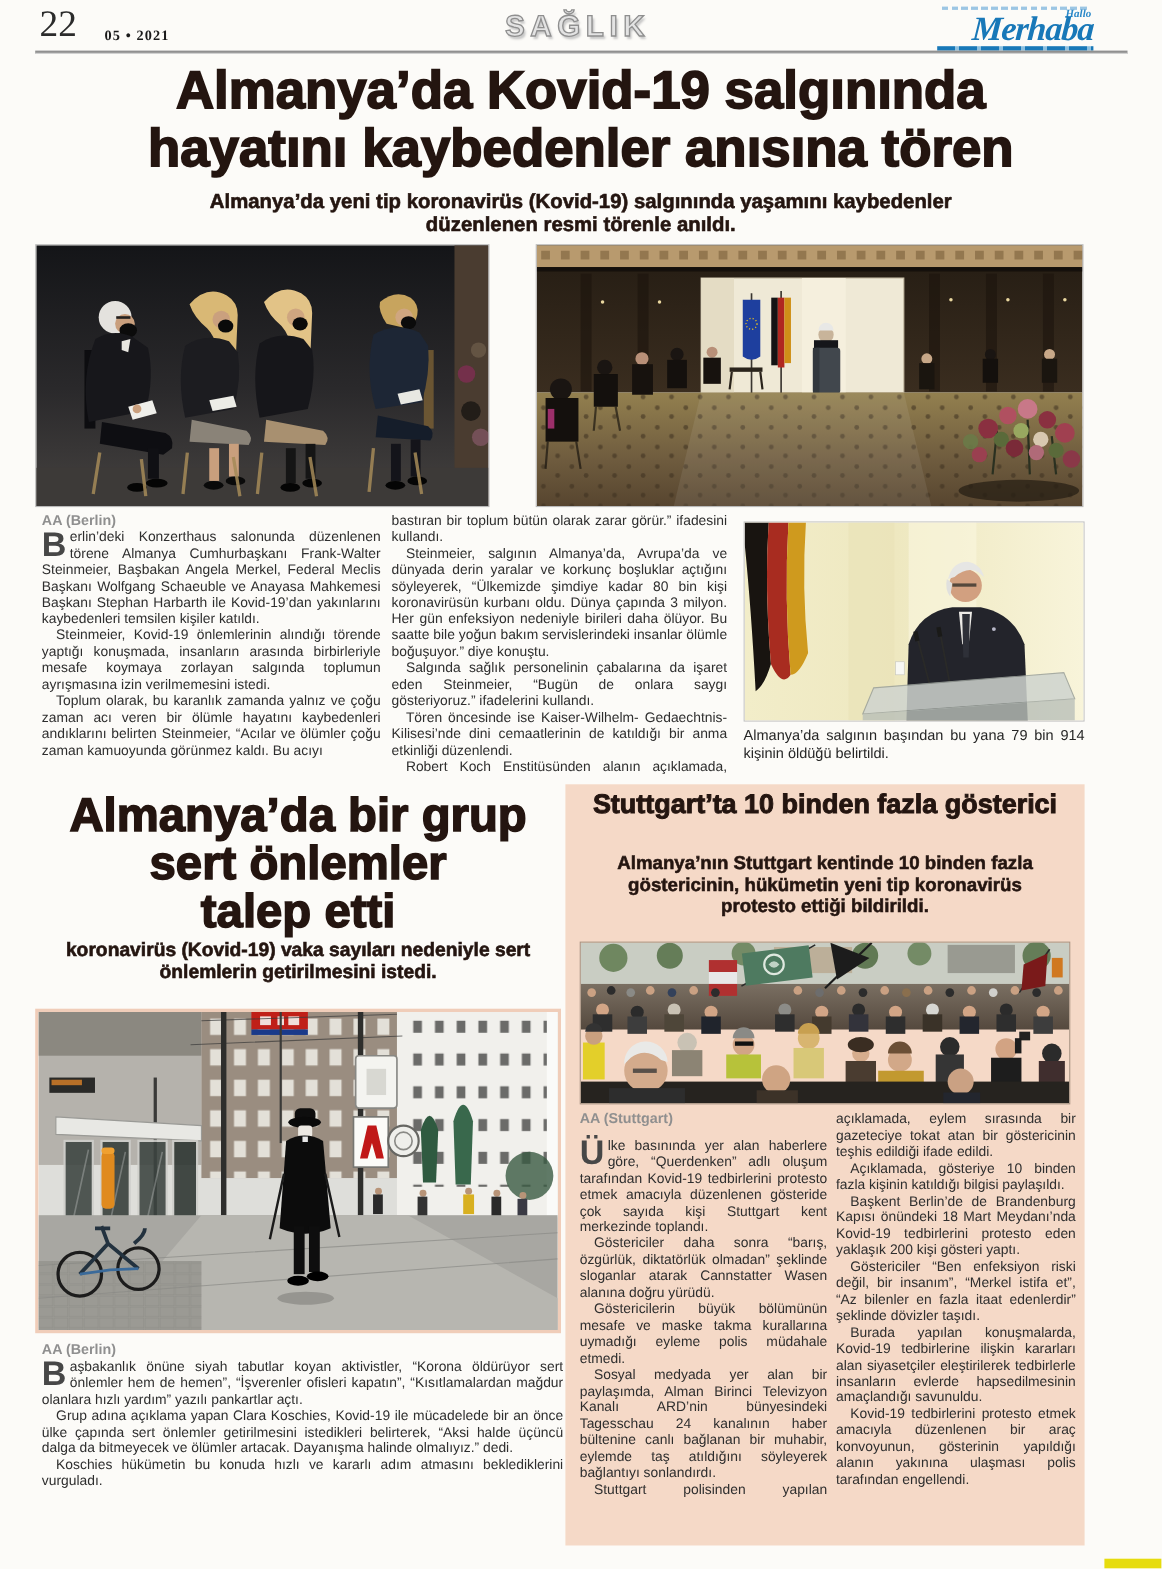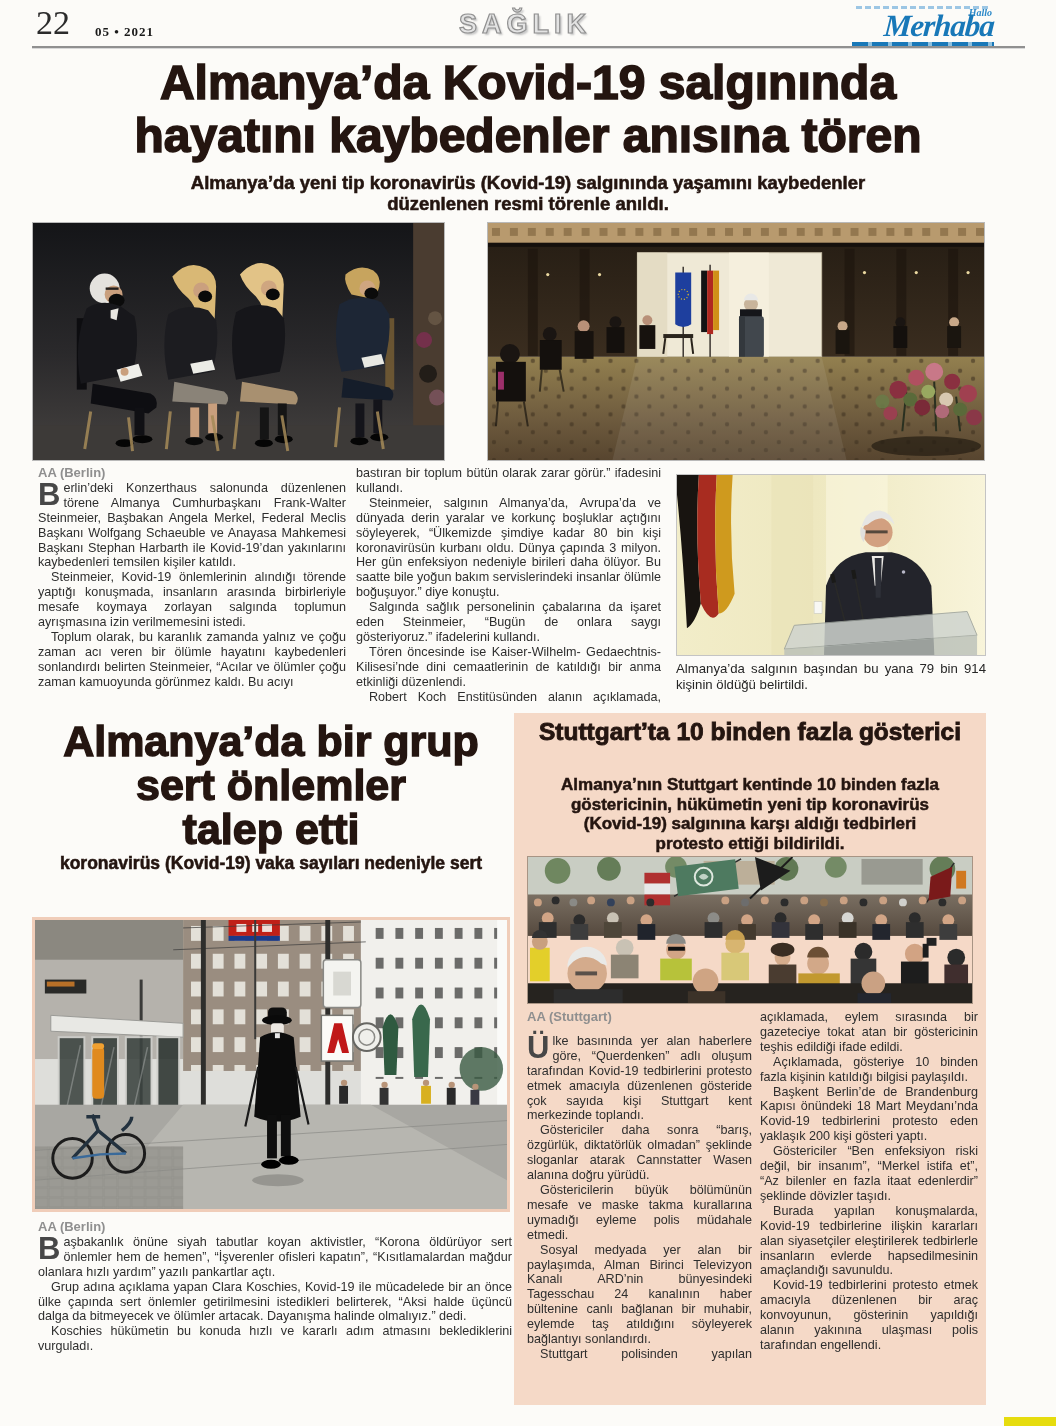--- a/index.html
+++ b/index.html
@@ -297,21 +297,21 @@
     <circle cx="396" cy="180" r="7" fill="#6a7a48" opacity=".9"></circle>
         <circle cx="404" cy="192" r="7" fill="#9a4050"></circle>
   </g>
 </svg>
 </div>
 
 <div class="abs bodytext col1">
   <p class="byl">AA (Berlin)</p>
   <p><span class="dc">B</span><span>erlin’deki Konzerthaus salonunda düzenlenen törene Almanya Cumhurbaşkanı Frank-Walter Steinmeier, Başbakan Angela Merkel, Federal Meclis Başkanı Wolfgang Schaeuble ve Anayasa Mahkemesi Başkanı Stephan Harbarth ile Kovid-19’dan yakınlarını kaybedenleri temsilen kişiler katıldı.</span></p>
   <p class="ind">Steinmeier, Kovid-19 önlemlerinin alındığı törende yaptığı konuşmada, insanların arasında birbirleriyle mesafe koymaya zorlayan salgında toplumun ayrışmasına izin verilmemesini istedi.</p>
-  <p class="ind">Toplum olarak, bu karanlık zamanda yalnız ve çoğu zaman acı veren bir ölümle hayatını kaybedenleri sonlandırdı belirten Steinmeier, “Acılar ve ölümler çoğu zaman kamuoyunda görünmez kaldı. Bu acıyı</p>
+  <p class="ind">Toplum olarak, bu karanlık zamanda yalnız ve çoğu zaman acı veren bir ölümle hayatını kaybedenleri andıklarını belirten Steinmeier, “Acılar ve ölümler çoğu zaman kamuoyunda görünmez kaldı. Bu acıyı</p>
 </div>
 <div class="abs bodytext col2">
   <p>bastıran bir toplum bütün olarak zarar görür.” ifadesini kullandı.</p>
   <p class="ind">Steinmeier, salgının Almanya’da, Avrupa’da ve dünyada derin yaralar ve korkunç boşluklar açtığını söyleyerek, “Ülkemizde şimdiye kadar 80 bin kişi koronavirüsün kurbanı oldu. Dünya çapında 3 milyon. Her gün enfeksiyon nedeniyle birileri daha ölüyor. Bu saatte bile yoğun bakım servislerindeki insanlar ölümle boğuşuyor.” diye konuştu.</p>
   <p class="ind">Salgında sağlık personelinin çabalarına da işaret eden Steinmeier, “Bugün de onlara saygı gösteriyoruz.” ifadelerini kullandı.</p>
   <p class="ind">Tören öncesinde ise Kaiser-Wilhelm- Gedaechtnis-Kilisesi’nde dini cemaatlerinin de katıldığı bir anma etkinliği düzenlendi.</p>
   <p class="ind fj">Robert Koch Enstitüsünden alanın açıklamada,</p>
 </div>
 
 <div class="abs ph phC">
@@ -354,20 +354,21 @@
 </div>
 <div class="abs caption">Almanya’da salgının başından bu yana 79 bin 914 kişinin öldüğü belirtildi.</div>
 
 <div class="abs h2 ink">
   <span style="display:block">Almanya’da bir grup</span>
   <span style="display:block">sert önlemler</span>
   <span style="display:block">talep etti</span>
 </div>
 <div class="abs sub2 ink">
   <span style="display:block">koronavirüs (Kovid-19) vaka sayıları nedeniyle sert</span>
+  <span style="display:block">önlemlerin getirilmesini istedi.</span>
 </div>
 
 <div class="abs ph phD">
 <svg viewBox="0 0 478 291" preserveAspectRatio="none">
   <defs>
     <pattern id="pdWin1" width="22" height="28" patternUnits="userSpaceOnUse">
       <rect x="4" y="6" width="11" height="15" fill="#ece9e2" opacity=".9"></rect>
     </pattern>
     <pattern id="pdWin2" width="20" height="30" patternUnits="userSpaceOnUse">
       <rect x="5" y="8" width="8" height="11" fill="#4a4a48" opacity=".8"></rect>
@@ -470,21 +471,20 @@
   <p class="ind">Koschies hükümetin bu konuda hızlı ve kararlı adım atmasını beklediklerini vurguladı.</p>
 </div>
 
 <div class="abs pinkbox"></div>
 <div class="abs h3 ink">
   <span style="display:block">Stuttgart’ta 10 binden fazla gösterici</span>
 </div>
 <div class="abs sub3 ink">
   <span style="display:block">Almanya’nın Stuttgart kentinde 10 binden fazla</span>
   <span style="display:block">göstericinin, hükümetin yeni tip koronavirüs</span>
-  <span style="display:block">(Kovid-19) salgınına karşı aldığı tedbirleri</span>
   <span style="display:block">protesto ettiği bildirildi.</span>
 </div>
 
 <div class="abs ph phE">
 <svg viewBox="0 0 450 148" preserveAspectRatio="none">
   <defs>
     <linearGradient id="peBand" x1="0" y1="0" x2="0" y2="1">
       <stop offset="0" stop-color="#7a6f62"></stop>
           <stop offset="1" stop-color="#55493e"></stop>
     </linearGradient>

